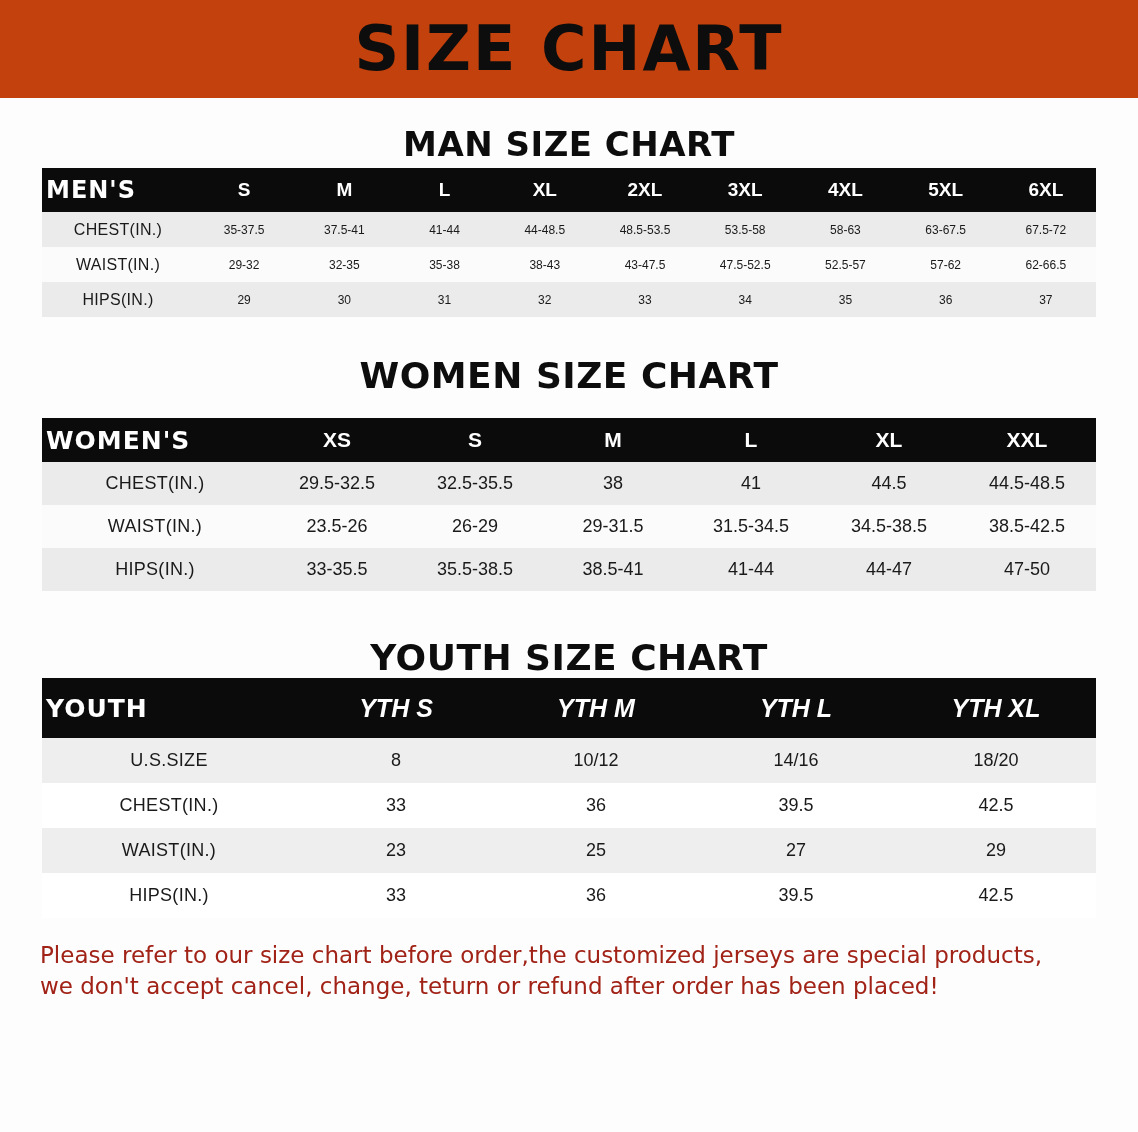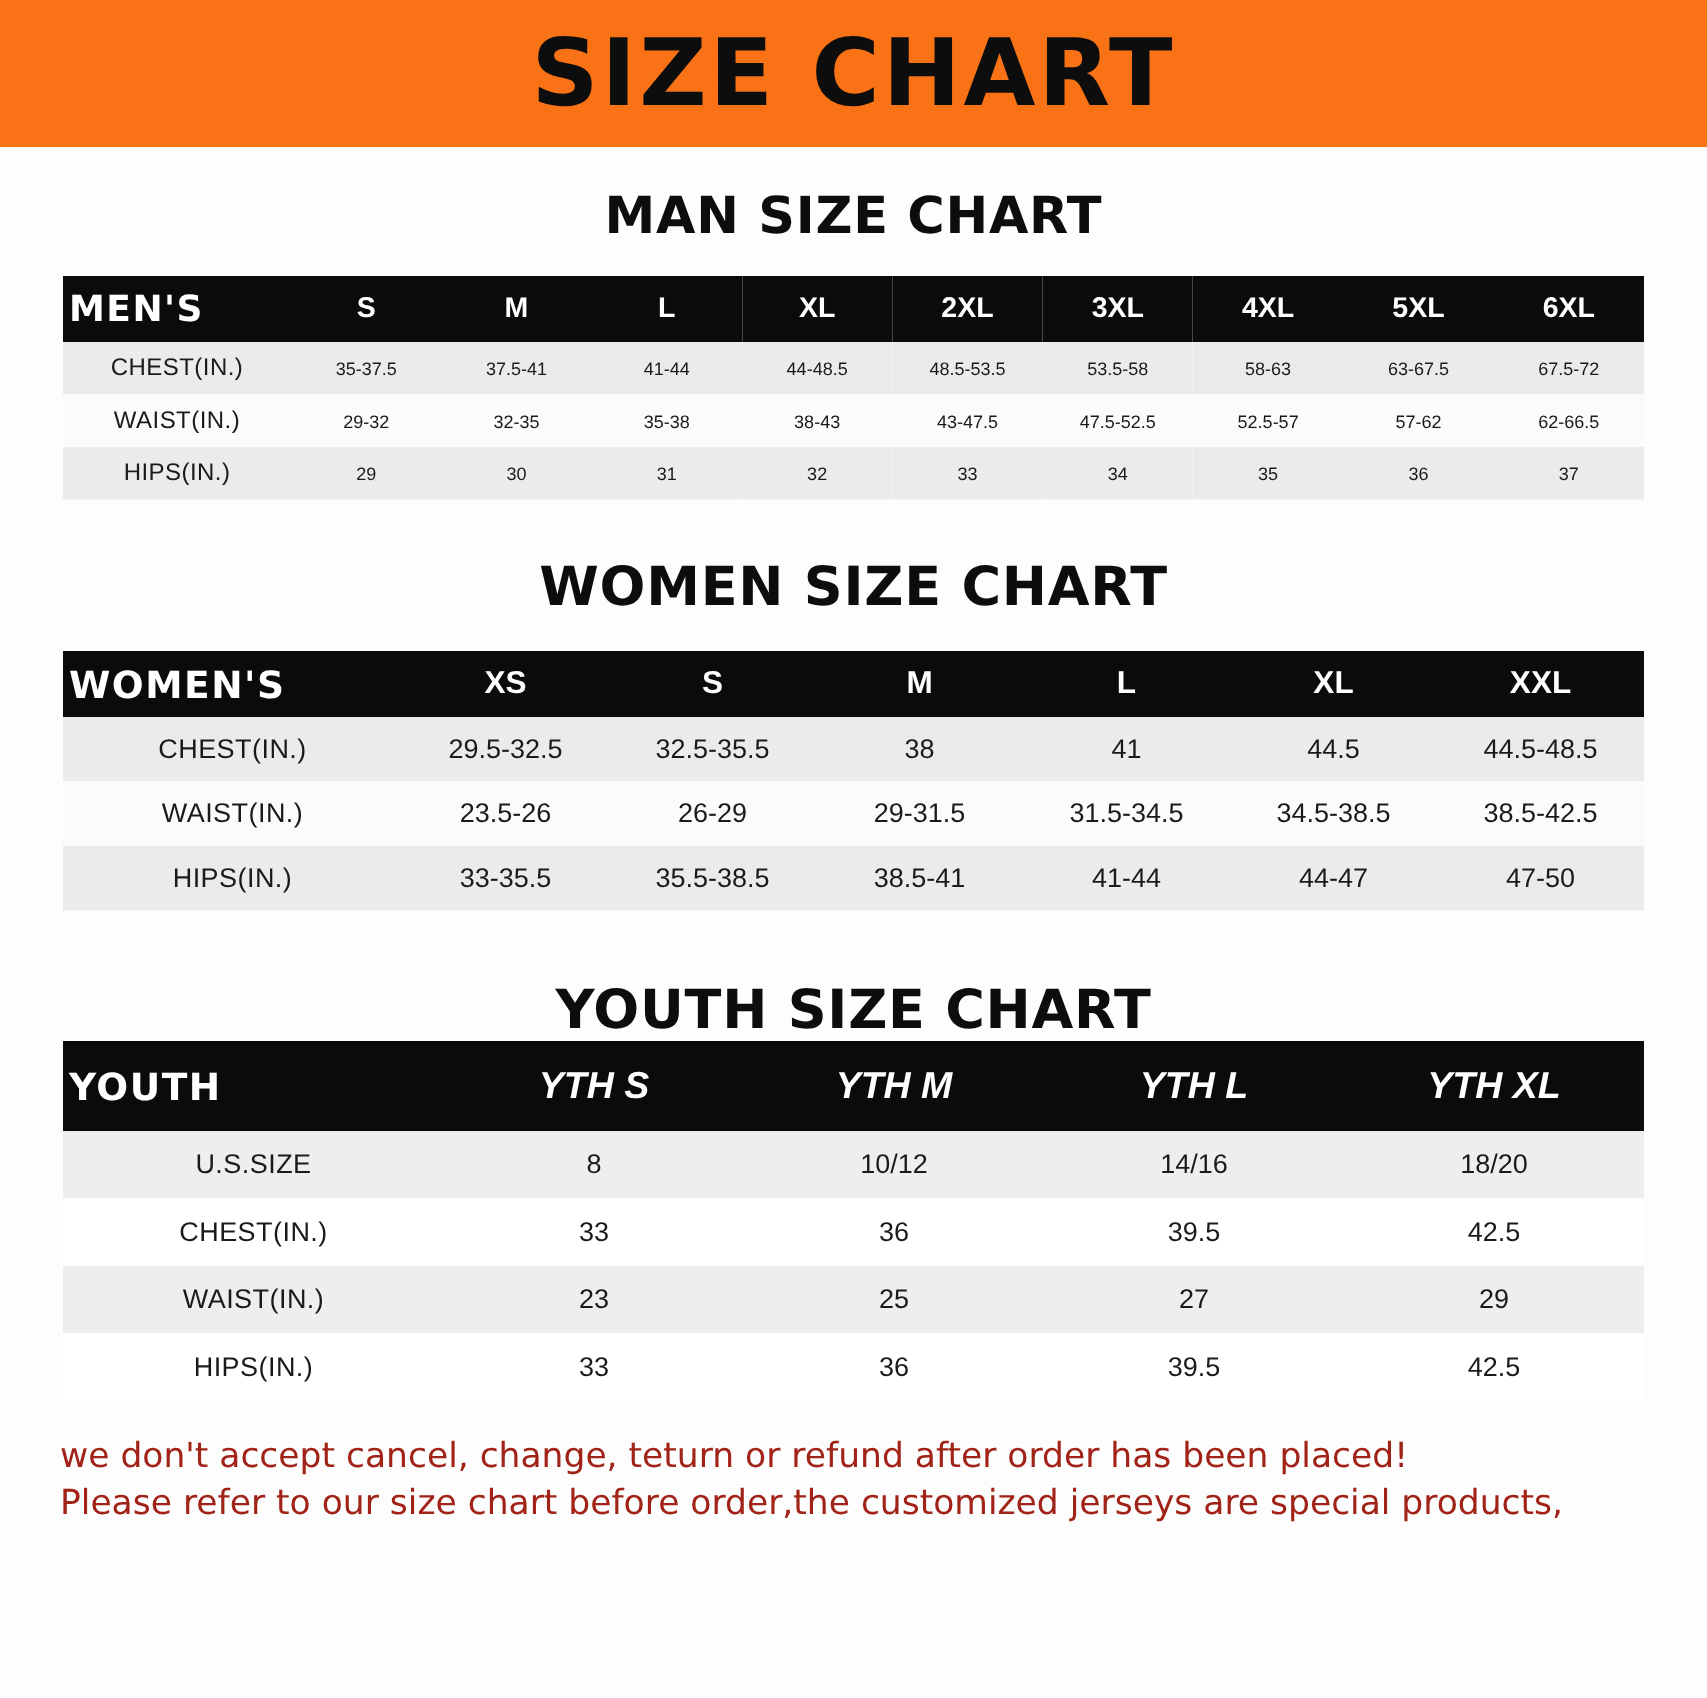--- a/index.html
+++ b/index.html
@@ -17,42 +17,42 @@
   .page {
     position: relative;
     width: 1138px;
     height: 1132px;
     background: #fdfdfd;
   }
 
   
   .banner {
     height: 98px;
-    background: #f97316;
+    background: #c2410c;
     display: flex;
     align-items: center;
     justify-content: center;
   }
   .banner-title {
     font-family: "DejaVu Sans", sans-serif;
     font-weight: bold;
     font-size: 62px;
     letter-spacing: 2px;
     color: #0d0d0d;
     line-height: 1;
   }
 
   
   .section-title {
     text-align: center;
     font-family: "DejaVu Sans", sans-serif;
     font-weight: bold;
     color: #0d0d0d;
   }
-  .title-man   { font-size: 34px; margin-top: 26px; margin-bottom: 20px; letter-spacing: 0.5px; }
+  .title-man   { font-size: 34px; margin-top: 26px; margin-bottom: 4px; letter-spacing: 0.5px; }
   .title-women { font-size: 36px; margin-top: 38px; margin-bottom: 22px; letter-spacing: 0.5px; }
   .title-youth { font-size: 36px; margin-top: 46px; letter-spacing: 0.5px; }
 
   
   .table-wrap {
     margin: 0 42px;
   }
   table.size-table {
     width: 1054px;
     border-collapse: collapse;
@@ -285,17 +285,17 @@
           <td>33</td>
           <td>36</td>
           <td>39.5</td>
           <td>42.5</td>
         </tr>
       </tbody>
     </table>
   </div>
 
   <div class="note">
+    <span>Please refer to our size chart before order,the customized jerseys are special products,</span>
     <span>we don't accept cancel, change, teturn or refund after order has been placed!</span>
-    <span>Please refer to our size chart before order,the customized jerseys are special products,</span>
   </div>
 
 </div>
 
 </body></html>

